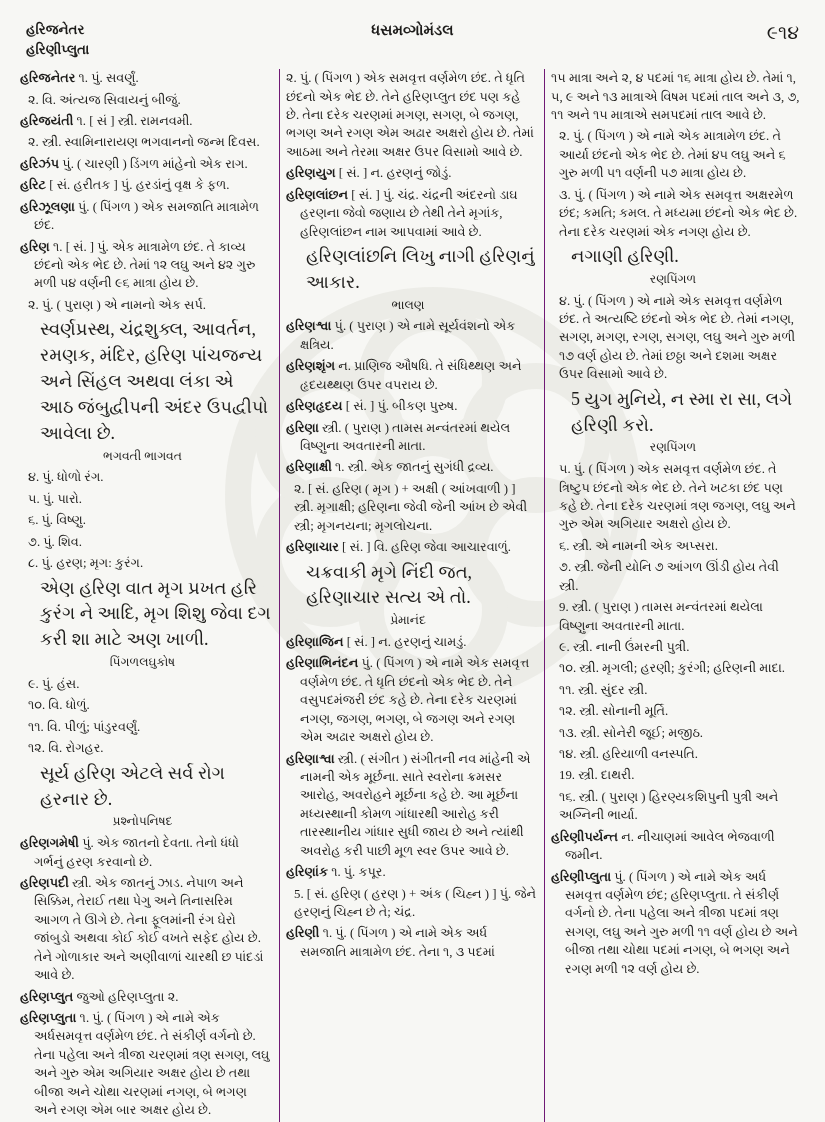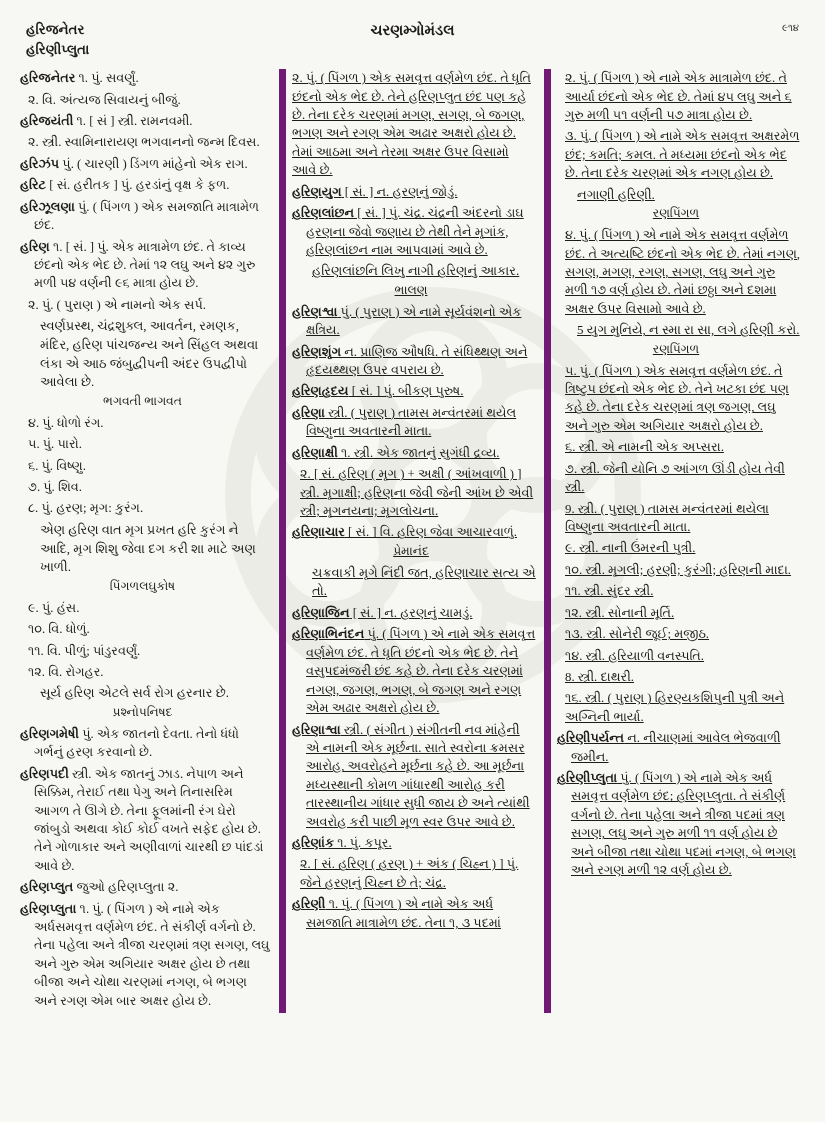--- a/index.html
+++ b/index.html
@@ -21,42 +21,42 @@
   }
 
   
   .page-header {
     position: relative; z-index: 1;
     display: flex; align-items: flex-start;
     padding: 20px 26px 4px 26px;
   }
   .header-left { width: 200px; font-weight: bold; font-size: 13.5px; line-height: 1.45; }
   .header-center { flex: 1; text-align: center; font-weight: bold; font-size: 15px; padding-top: 2px; }
-  .header-right { width: 200px; text-align: right; font-size: 10px; padding-top: 2px; }
+  .header-right { width: 200px; text-align: right; font-size: 19px; padding-top: 2px; }
 
   
   .columns {
     position: relative; z-index: 1;
     display: flex;
     padding: 6px 14px 0 14px;
     box-sizing: border-box;
   }
   .column {
     width: 265px; box-sizing: border-box;
     padding: 0 8px 0 6px;
     font-size: 12.8px; line-height: 1.44;
   }
-  .column + .column { border-left: 7px solid #701a75; text-decoration: underline; }
+  .column + .column { border-left: 1px solid #701a75; }
 
   .para { margin: 0 0 3px 0; }
   .type-entry { padding-left: 14px; text-indent: -14px; }
   .type-entry .headword { font-weight: bold; }
   .type-sub  { padding-left: 8px; }
   .type-cont { padding-left: 0; }
-  .type-quote { padding-left: 20px; font-size: 13px; }
+  .type-quote { padding-left: 20px; font-size: 18px; }
   .type-cite { text-align: center; padding-right: 6px; font-size: 12.3px; margin-top: -2px; }
 </style>
 </head>
 <body>
 
 <div class="page">
 
   <svg class="watermark" viewBox="0 0 430 450" xmlns="http://www.w3.org/2000/svg" aria-hidden="true">
     <g fill="none" stroke="#e2e2db" stroke-width="26">
       <circle cx="215" cy="225" r="195"></circle>
@@ -68,21 +68,21 @@
       <circle cx="112" cy="282" r="62"></circle>
       <circle cx="112" cy="168" r="62"></circle>
     </g>
   </svg>
 
   <div class="page-header">
     <div class="header-left">
       <div>હરિજનેતર</div>
       <div>હરિણીપ્લુતા</div>
     </div>
-    <div class="header-center">ચરણમ્ગોમંડલ</div>
+    <div class="header-center">ધસમવ્ગોમંડલ</div>
     <div class="header-right">૯૧૪</div>
   </div>
 
   <div class="columns">
     <div class="column">
         <p class="para type-entry"><span class="headword">હરિજનેતર</span> ૧. પું. સવર્ણું.</p>
         <p class="para type-sub">૨. વિ. અંત્યજ સિવાયનું બીજું.</p>
         <p class="para type-entry"><span class="headword">હરિજયંતી</span> ૧. [ સં ] સ્ત્રી. રામનવમી.</p>
         <p class="para type-sub">૨. સ્ત્રી. સ્વામિનારાયણ ભગવાનનો જન્મ દિવસ.</p>
         <p class="para type-entry"><span class="headword">હરિઝંપ</span> પું. ( ચારણી ) ડિંગળ માંહેનો એક રાગ.</p>
@@ -116,47 +116,48 @@
         <p class="para type-entry"><span class="headword">હરિણલાંછન</span> [ સં. ] પું. ચંદ્ર. ચંદ્રની અંદરનો ડાઘ હરણના જેવો જણાય છે તેથી તેને મૃગાંક, હરિણલાંછન નામ આપવામાં આવે છે.</p>
         <p class="para type-quote">હરિણલાંછનિ લિખુ નાગી હરિણનું આકાર.</p>
         <p class="para type-cite">ભાલણ</p>
         <p class="para type-entry"><span class="headword">હરિણશ્વા</span> પું. ( પુરાણ ) એ નામે સૂર્યવંશનો એક ક્ષત્રિય.</p>
         <p class="para type-entry"><span class="headword">હરિણશૃંગ</span> ન. પ્રાણિજ ઔષધિ. તે સંધિથ્થણ અને હૃદયથ્થણ ઉપર વપરાય છે.</p>
         <p class="para type-entry"><span class="headword">હરિણહૃદય</span> [ સં. ] પું. બીકણ પુરુષ.</p>
         <p class="para type-entry"><span class="headword">હરિણા</span> સ્ત્રી. ( પુરાણ ) તામસ મન્વંતરમાં થયેલ વિષ્ણુના અવતારની માતા.</p>
         <p class="para type-entry"><span class="headword">હરિણાક્ષી</span> ૧. સ્ત્રી. એક જાતનું સુગંધી દ્રવ્ય.</p>
         <p class="para type-sub">૨. [ સં. હરિણ ( મૃગ ) + અક્ષી ( આંખવાળી ) ] સ્ત્રી. મૃગાક્ષી; હરિણના જેવી જેની આંખ છે એવી સ્ત્રી; મૃગનયના; મૃગલોચના.</p>
         <p class="para type-entry"><span class="headword">હરિણાચાર</span> [ સં. ] વિ. હરિણ જેવા આચારવાળું.</p>
+        <p class="para type-quote">ચક્રવાકી મૃગે નિંદી જત, હરિણાચાર સત્ય એ તો.</p>
         <p class="para type-cite">પ્રેમાનંદ</p>
-        <p class="para type-quote">ચક્રવાકી મૃગે નિંદી જત, હરિણાચાર સત્ય એ તો.</p>
         <p class="para type-entry"><span class="headword">હરિણાજિન</span> [ સં. ] ન. હરણનું ચામડું.</p>
         <p class="para type-entry"><span class="headword">હરિણાભિનંદન</span> પું. ( પિંગળ ) એ નામે એક સમવૃત્ત વર્ણમેળ છંદ. તે ધૃતિ છંદનો એક ભેદ છે. તેને વસુપદમંજરી છંદ કહે છે. તેના દરેક ચરણમાં નગણ, જગણ, ભગણ, બે જગણ અને રગણ એમ અઢાર અક્ષરો હોય છે.</p>
         <p class="para type-entry"><span class="headword">હરિણાશ્વા</span> સ્ત્રી. ( સંગીત ) સંગીતની નવ માંહેની એ નામની એક મૂર્છના. સાતે સ્વરોના ક્રમસર આરોહ, અવરોહને મૂર્છના કહે છે. આ મૂર્છના મધ્યસ્થાની કોમળ ગાંધારથી આરોહ કરી તારસ્થાનીય ગાંધાર સુધી જાય છે અને ત્યાંથી અવરોહ કરી પાછી મૂળ સ્વર ઉપર આવે છે.</p>
         <p class="para type-entry"><span class="headword">હરિણાંક</span> ૧. પું. કપૂર.</p>
-        <p class="para type-sub">૨. [ સં. હરિણ ( હરણ ) + અંક ( ચિહ્ન ) ] પું. જેને હરણનું ચિહ્ન છે તે; ચંદ્ર.</p>
+        <p class="para type-sub">5. [ સં. હરિણ ( હરણ ) + અંક ( ચિહ્ન ) ] પું. જેને હરણનું ચિહ્ન છે તે; ચંદ્ર.</p>
         <p class="para type-entry"><span class="headword">હરિણી</span> ૧. પું. ( પિંગળ ) એ નામે એક અર્ધ સમજાતિ માત્રામેળ છંદ. તેના ૧, ૩ પદમાં</p>
       </div>
     <div class="column">
+        <p class="para type-cont">૧૫ માત્રા અને ૨, ૪ પદમાં ૧૬ માત્રા હોય છે. તેમાં ૧, ૫, ૯ અને ૧૩ માત્રાએ વિષમ પદમાં તાલ અને ૩, ૭, ૧૧ અને ૧૫ માત્રાએ સમપદમાં તાલ આવે છે.</p>
         <p class="para type-sub">૨. પું. ( પિંગળ ) એ નામે એક માત્રામેળ છંદ. તે આર્યા છંદનો એક ભેદ છે. તેમાં ૪૫ લઘુ અને ૬ ગુરુ મળી ૫૧ વર્ણની ૫૭ માત્રા હોય છે.</p>
         <p class="para type-sub">૩. પું. ( પિંગળ ) એ નામે એક સમવૃત્ત અક્ષરમેળ છંદ; કમતિ; કમલ. તે મધ્યમા છંદનો એક ભેદ છે. તેના દરેક ચરણમાં એક નગણ હોય છે.</p>
         <p class="para type-quote">નગાણી હરિણી.</p>
         <p class="para type-cite">રણપિંગળ</p>
         <p class="para type-sub">૪. પું. ( પિંગળ ) એ નામે એક સમવૃત્ત વર્ણમેળ છંદ. તે અત્યષ્ટિ છંદનો એક ભેદ છે. તેમાં નગણ, સગણ, મગણ, રગણ, સગણ, લઘુ અને ગુરુ મળી ૧૭ વર્ણ હોય છે. તેમાં છઠ્ઠા અને દશમા અક્ષર ઉપર વિસામો આવે છે.</p>
         <p class="para type-quote">5 યુગ મુનિયે, ન સ્મા રા સા, લગે હરિણી કરો.</p>
         <p class="para type-cite">રણપિંગળ</p>
         <p class="para type-sub">૫. પું. ( પિંગળ ) એક સમવૃત્ત વર્ણમેળ છંદ. તે ત્રિષ્ટુપ છંદનો એક ભેદ છે. તેને ખટકા છંદ પણ કહે છે. તેના દરેક ચરણમાં ત્રણ જગણ, લઘુ અને ગુરુ એમ અગિયાર અક્ષરો હોય છે.</p>
         <p class="para type-sub">૬. સ્ત્રી. એ નામની એક અપ્સરા.</p>
         <p class="para type-sub">૭. સ્ત્રી. જેની યોનિ ૭ આંગળ ઊંડી હોય તેવી સ્ત્રી.</p>
         <p class="para type-sub">9. સ્ત્રી. ( પુરાણ ) તામસ મન્વંતરમાં થયેલા વિષ્ણુના અવતારની માતા.</p>
         <p class="para type-sub">૯. સ્ત્રી. નાની ઉંમરની પુત્રી.</p>
         <p class="para type-sub">૧૦. સ્ત્રી. મૃગલી; હરણી; કુરંગી; હરિણની માદા.</p>
         <p class="para type-sub">૧૧. સ્ત્રી. સુંદર સ્ત્રી.</p>
         <p class="para type-sub">૧૨. સ્ત્રી. સોનાની મૂર્તિ.</p>
         <p class="para type-sub">૧૩. સ્ત્રી. સોનેરી જૂઈ; મજીઠ.</p>
         <p class="para type-sub">૧૪. સ્ત્રી. હરિયાળી વનસ્પતિ.</p>
-        <p class="para type-sub">8. સ્ત્રી. દાથરી.</p>
+        <p class="para type-sub">19. સ્ત્રી. દાથરી.</p>
         <p class="para type-sub">૧૬. સ્ત્રી. ( પુરાણ ) હિરણ્યકશિપુની પુત્રી અને અગ્નિની ભાર્યા.</p>
         <p class="para type-entry"><span class="headword">હરિણીપર્યન્ત</span> ન. નીચાણમાં આવેલ ભેજવાળી જમીન.</p>
         <p class="para type-entry"><span class="headword">હરિણીપ્લુતા</span> પું. ( પિંગળ ) એ નામે એક અર્ધ સમવૃત્ત વર્ણમેળ છંદ; હરિણપ્લુતા. તે સંકીર્ણ વર્ગનો છે. તેના પહેલા અને ત્રીજા પદમાં ત્રણ સગણ, લઘુ અને ગુરુ મળી ૧૧ વર્ણ હોય છે અને બીજા તથા ચોથા પદમાં નગણ, બે ભગણ અને રગણ મળી ૧૨ વર્ણ હોય છે.</p>
       </div>
   </div>
 
 </div>
 
 </body></html>

